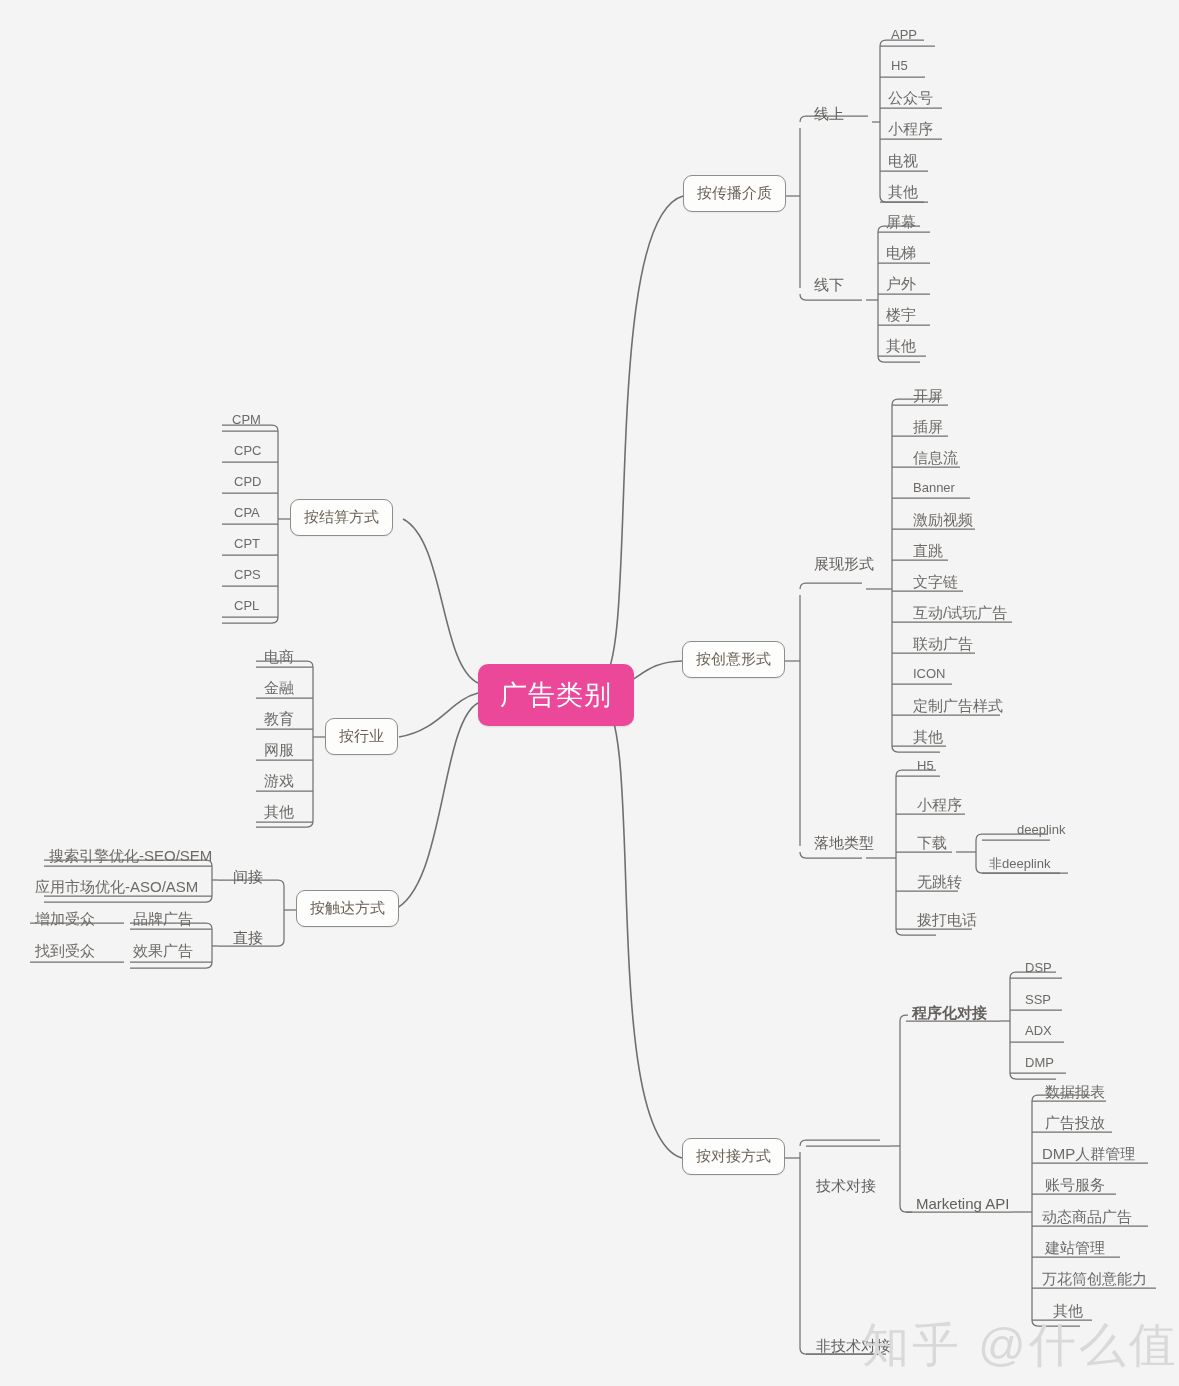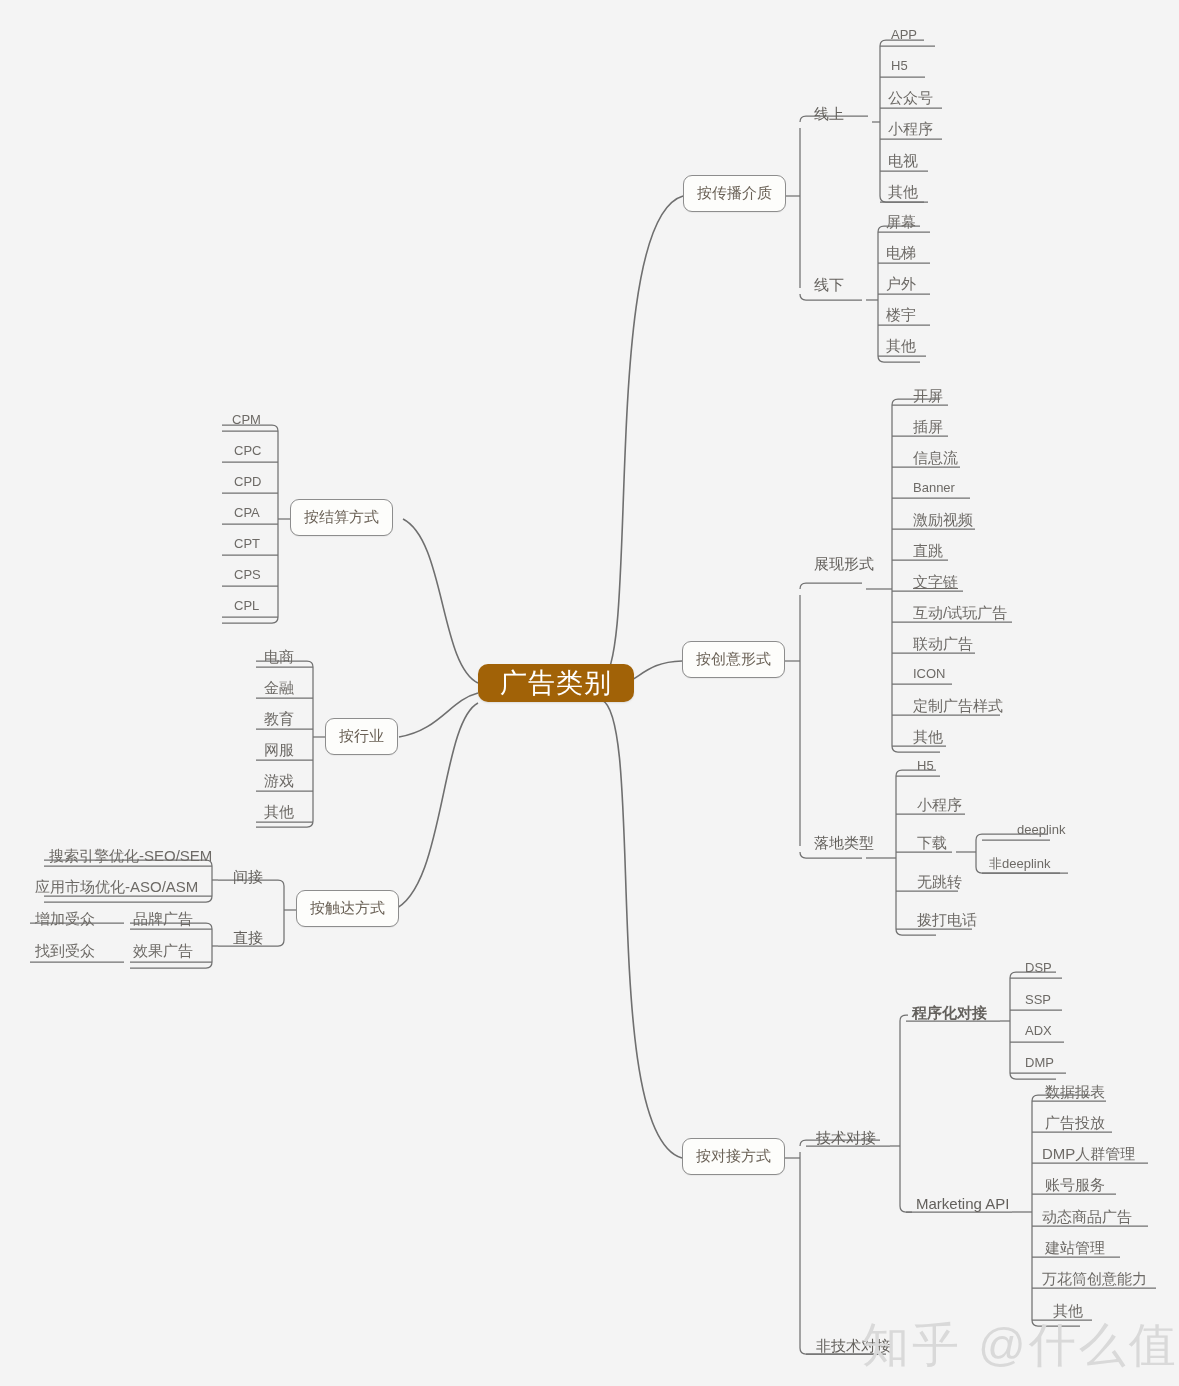--- a/index.html
+++ b/index.html
@@ -9,26 +9,26 @@
     font-family:"Liberation Sans","DejaVu Sans",sans-serif;
     position:relative;overflow:hidden;
   }
   #stage{position:absolute;left:0;top:0;width:1179px;height:1386px;}
   svg.lines{position:absolute;left:0;top:0;width:1179px;height:1386px;pointer-events:none;}
 
   
   .node{position:absolute;white-space:nowrap;}
 
   .root{
-    background:#a16207;
+    background:#ec4899;
     color:#ffffff;
     border-radius:10px;
     font-size:27px;
     letter-spacing:1px;
-    padding:1px 22px;
+    padding:13px 22px;
     box-shadow:0 1px 2px rgba(0,0,0,.10);
   }
 
   .lvl2{
     background:#fdfdfb;
     color:#6b6257;
     border:1.3px solid #8d8d8d;
     border-radius:9px;
     font-size:15px;
     padding:8px 13px;
@@ -289,37 +289,37 @@
 
   <div class="node lvl3" style="left:810px;top:554px;">展现形式</div>
   <div class="node lvl3" style="left:810px;top:833px;">落地类型</div>
 
   <div class="node leaf" style="left:908px;top:386px;">开屏</div>
   <div class="node leaf" style="left:908px;top:417px;">插屏</div>
   <div class="node leaf" style="left:908px;top:448px;">信息流</div>
   <div class="node leaf en" style="left:908px;top:479px;">Banner</div>
   <div class="node leaf" style="left:908px;top:510px;">激励视频</div>
   <div class="node leaf" style="left:908px;top:541px;">直跳</div>
-  <div class="node leaf" style="left:908px;top:572px;text-decoration:underline;">文字链</div>
+  <div class="node leaf" style="left:908px;top:572px;">文字链</div>
   <div class="node leaf" style="left:908px;top:603px;">互动/试玩广告</div>
   <div class="node leaf" style="left:908px;top:634px;">联动广告</div>
   <div class="node leaf en" style="left:908px;top:665px;">ICON</div>
   <div class="node leaf" style="left:908px;top:696px;">定制广告样式</div>
   <div class="node leaf" style="left:908px;top:727px;">其他</div>
 
   <div class="node leaf en" style="left:912px;top:757px;">H5</div>
   <div class="node leaf" style="left:912px;top:795px;">小程序</div>
   <div class="node leaf" style="left:912px;top:833px;">下载</div>
   <div class="node leaf" style="left:912px;top:872px;">无跳转</div>
   <div class="node leaf" style="left:912px;top:910px;">拨打电话</div>
 
   <div class="node leaf en" style="left:1012px;top:821px;">deeplink</div>
   <div class="node leaf en" style="left:984px;top:854px;">非deeplink</div>
 
-  <div class="node lvl3" style="left:812px;top:1128px;">技术对接</div>
+  <div class="node lvl3" style="left:812px;top:1176px;">技术对接</div>
   <div class="node lvl3" style="left:812px;top:1336px;">非技术对接</div>
 
   <div class="node lvl3" style="left:908px;top:1003px;font-weight:bold;">程序化对接</div>
   <div class="node lvl3 en" style="left:912px;top:1194px;">Marketing API</div>
 
   <div class="node leaf en" style="left:1020px;top:959px;">DSP</div>
   <div class="node leaf en" style="left:1020px;top:991px;">SSP</div>
   <div class="node leaf en" style="left:1020px;top:1022px;">ADX</div>
   <div class="node leaf en" style="left:1020px;top:1054px;">DMP</div>
 

